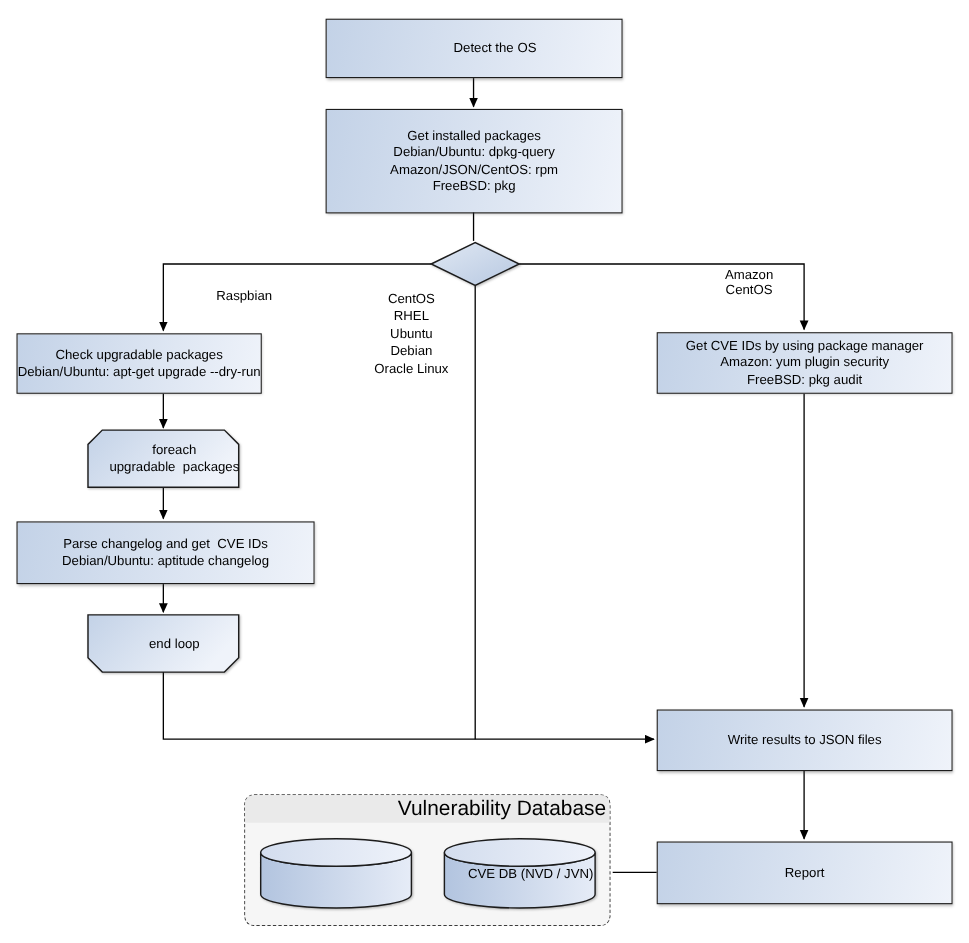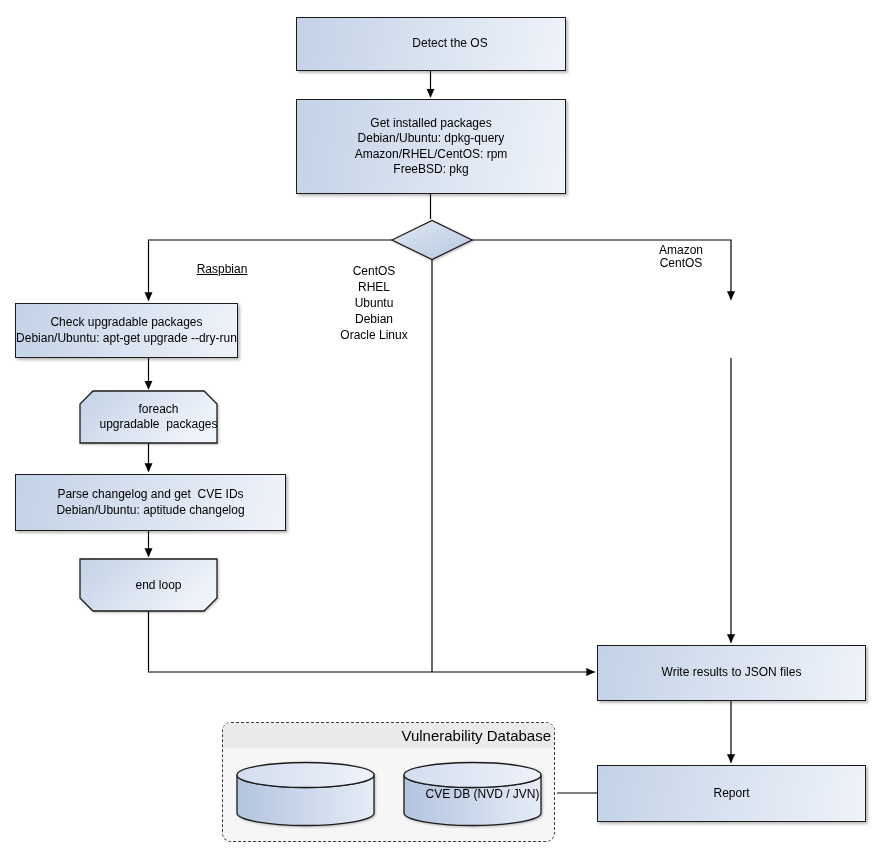--- a/index.html
+++ b/index.html
@@ -45,21 +45,21 @@
     box-sizing:border-box;
     border:1.6px dashed #3c3c3c;
     border-radius:9px;
     background:var(--group-body,#f6f6f6);
   }
   #vuln-header{
     position:absolute;left:0;top:0;right:0;height:25px;
     background:var(--group-header,#eaeaea);
     border-radius:7px 7px 0 0;
     display:flex;align-items:center;justify-content:flex-end;
-    font-size:15px;
+    font-size:19px;
     padding-right:3px;box-sizing:border-box;
   }
   .shape-shadow{filter:drop-shadow(1.2px 1.5px 1px rgba(60,60,60,0.35));}
 </style>
 </head>
 <body>
 
 <div id="stage">
 
   <svg id="connector-layer" width="881" height="857" viewBox="0 0 881 857">
@@ -118,43 +118,46 @@
   <div id="vuln-container">
     <div id="vuln-header">
       <span>Vulnerability Database</span>
     </div>
   </div>
 
   <div class="node" style="left:296px;top:17px;width:270px;height:54px;padding-left:38px;">Detect the OS</div>
 
   <div class="node" style="left:296px;top:99px;width:270px;height:95px;">Get installed packages
 Debian/Ubuntu: dpkg-query
-Amazon/RHEL/CentOS: rpm
+Amazon/JSON/CentOS: rpm
 FreeBSD: pkg</div>
 
   <div class="node" style="left:15px;top:303px;width:223px;height:55px;">Check upgradable packages
 Debian/Ubuntu: apt-get upgrade --dry-run</div>
 
   <div class="node" style="left:15px;top:474px;width:271px;height:57px;">Parse changelog and get  CVE IDs
 Debian/Ubuntu: aptitude changelog</div>
 
+  <div class="node" style="left:597px;top:302px;width:269px;height:56px;">Get CVE IDs by using package manager
+Amazon: yum plugin security
+FreeBSD: pkg audit</div>
 
   <div class="node" style="left:597px;top:645px;width:269px;height:56px;">Write results to JSON files</div>
 
   <div class="node" style="left:597px;top:765px;width:269px;height:57px;">Report</div>
 
   <div class="overlay-label" style="left:80px;top:391px;width:137px;height:52px;">foreach
 upgradable  packages</div>
 
   <div class="overlay-label" style="left:80px;top:559px;width:137px;height:52px;">end loop</div>
 
 
   <div class="overlay-label" style="left:404px;top:772px;width:137px;height:44px;">CVE DB (NVD / JVN)</div>
 
-  <div class="branch-label" id="label-raspbian" style="left:172px;top:262px;width:100px;text-decoration:underline;">Raspbian</div>
+  <div class="branch-label" id="label-raspbian" style="left:172px;top:262px;width:100px;">Raspbian</div>
 
   <div class="branch-label" id="label-os-list" style="left:314px;top:263px;width:120px;">CentOS
 RHEL
 Ubuntu
 Debian
 Oracle Linux</div>
 
   <div class="branch-label" id="label-amazon-freebsd" style="left:631px;top:244px;width:100px;">Amazon
 CentOS</div>
 

